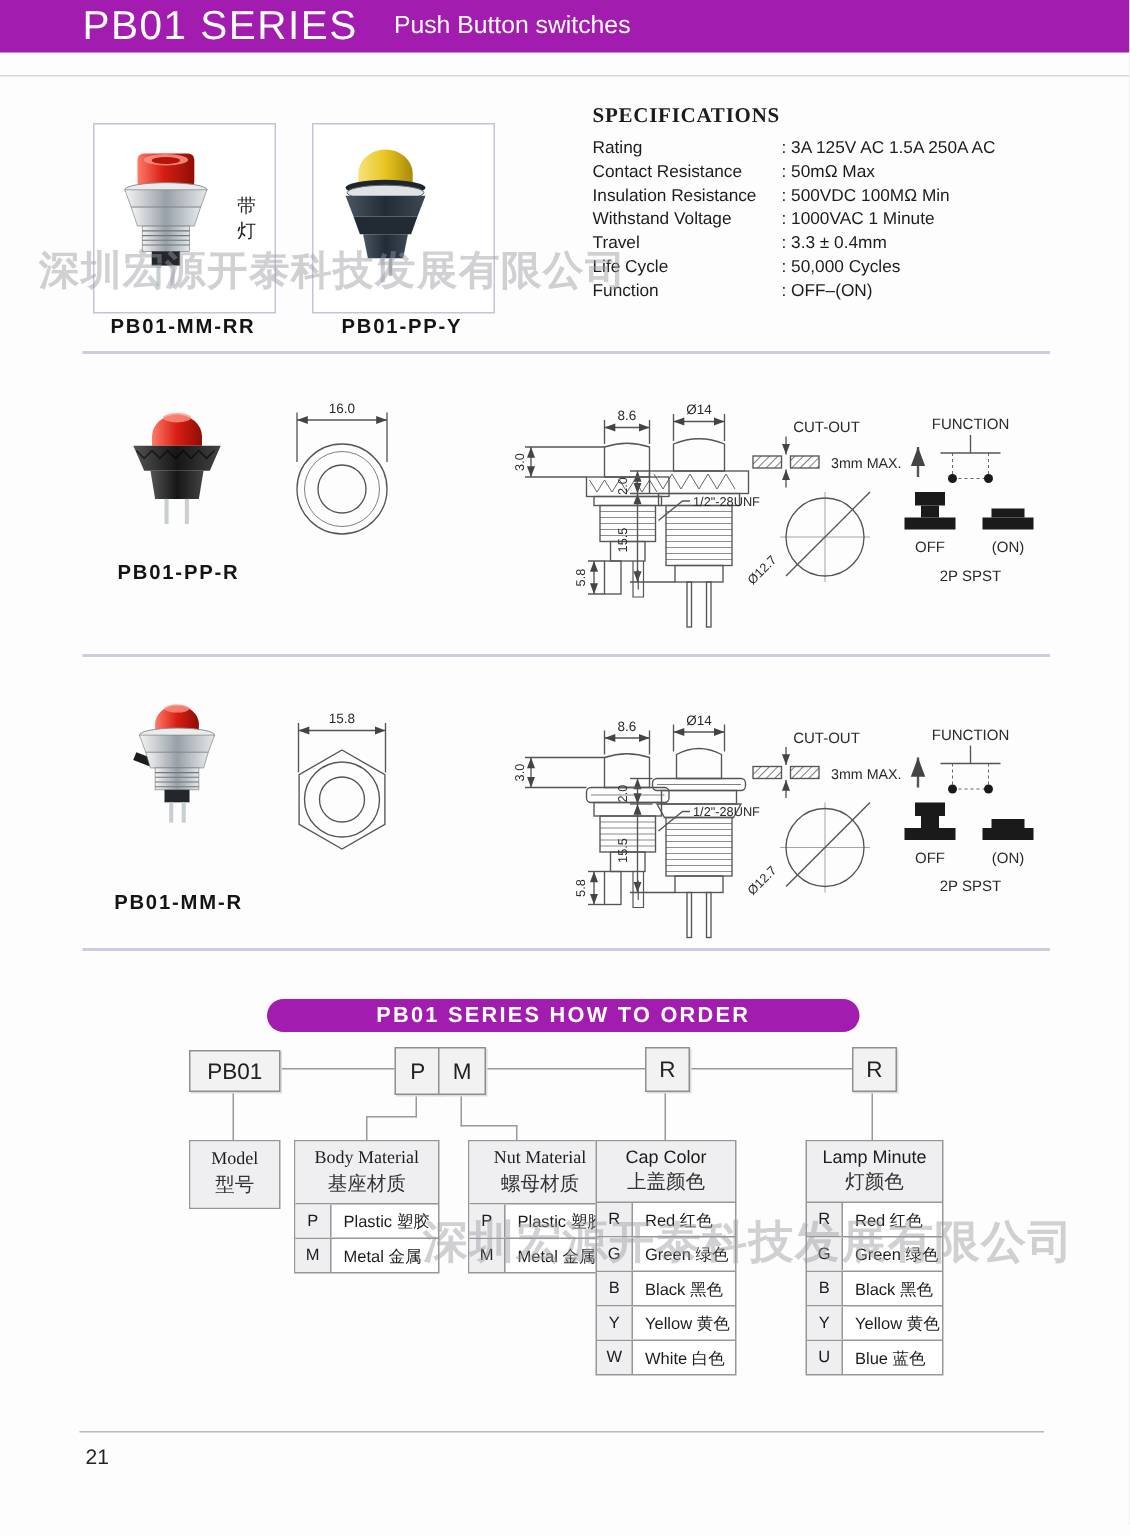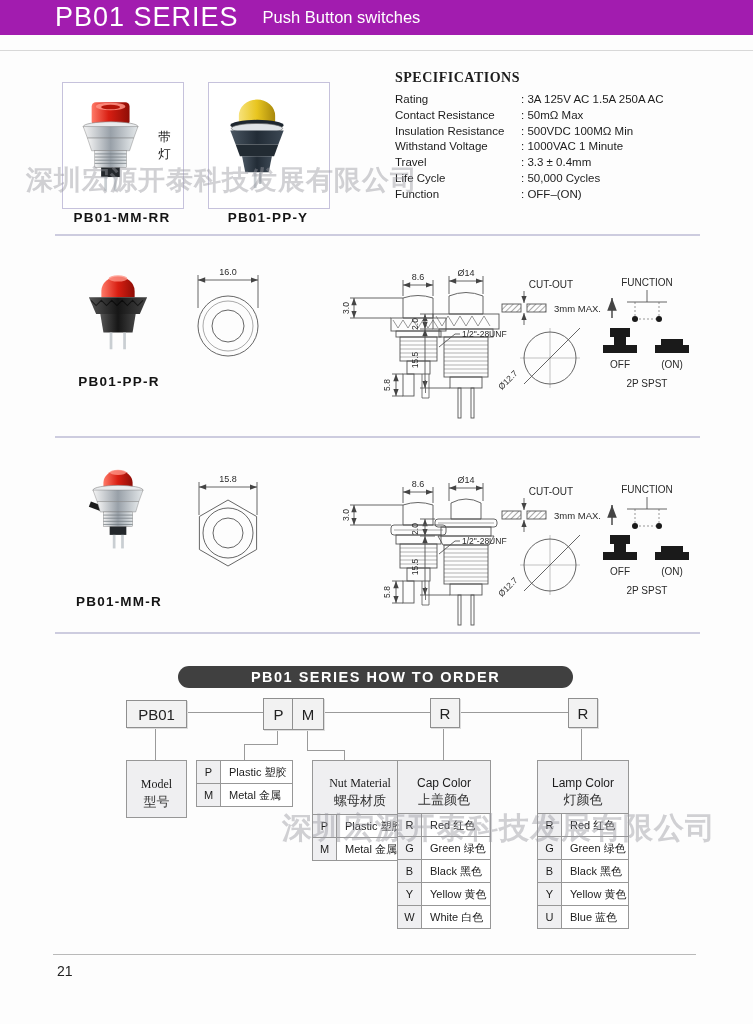--- a/index.html
+++ b/index.html
@@ -45,36 +45,36 @@
 
   .section-photo{position:absolute;}
   .sp1{left:76px;top:266px;}
   .sp2{left:76px;top:464px;}
   .drawing{position:absolute;left:150px;}
   .dr1{top:248px;}
   .dr2{top:455px;}
   .drawing text{font-family:"Liberation Sans",sans-serif;fill:#2a2a2a;}
 
   
-  .banner{position:absolute;left:178px;top:666px;width:395px;height:22px;background:#404040;
+  .banner{position:absolute;left:178px;top:666px;width:395px;height:22px;background:#a21caf;
           border-radius:11px;color:#fff;font-size:14.5px;font-weight:bold;letter-spacing:1.5px;
           display:flex;align-items:center;justify-content:center;}
   .codebox{position:absolute;border:1px solid #8f8f8f;background:#f2f2f2;box-shadow:1px 1px 0 #ddd;
            display:flex;align-items:center;justify-content:center;font-size:15px;color:#222;z-index:2;}
   .cb-pb01{left:126px;top:700px;width:59px;height:26px;}
   .cb-p{left:263px;top:698px;width:29px;height:30px;}
   .cb-m{left:292px;top:698px;width:30px;height:30px;}
   .cb-r1{left:430px;top:698px;width:28px;height:28px;}
   .cb-r2{left:568px;top:698px;width:28px;height:28px;}
   .tline{position:absolute;background:#9a9a9a;z-index:1;}
 
   .otable{position:absolute;border:1px solid #979797;background:#fff;z-index:2;}
   .othead{background:#efeff1;text-align:center;padding:3px 1px 4px;border-bottom:1px solid #979797;}
   .no-rows .othead{border-bottom:none;}
-  .ot-title{font-size:12px;margin-top:12px;}
+  .ot-title{font-size:12px;}
   .serif-head .ot-title{font-family:"Liberation Serif",serif;}
   .ot-sub{font-size:13px;margin-top:1px;color:#333;text-align:center;}
   .orow{display:flex;border-bottom:1px solid #979797;height:22px;align-items:stretch;}
   .orow:last-child{border-bottom:none;}
   .okey{width:23px;flex:none;background:#efeff1;border-right:1px solid #979797;
         display:flex;align-items:center;justify-content:center;font-size:11px;}
   .oval{display:flex;align-items:center;padding-left:8px;font-size:11px;white-space:nowrap;}
   .t-model{left:126px;top:760px;width:59px;background:#efeff1;}
   .t-model .othead{padding:4px 1px 6px;}
   .t-body{left:196px;top:760px;width:95px;}
@@ -466,20 +466,24 @@
   <div class="codebox cb-r2">R</div>
 
   <div class="otable t-model no-rows serif-head">
     <div class="othead">
       <div class="ot-title">Model</div>
       <div class="ot-sub">型号</div>
     </div>
   </div>
 
   <div class="otable t-body serif-head">
+    <div class="othead">
+      <div class="ot-title">Body  Material</div>
+      <div class="ot-sub">基座材质</div>
+    </div>
     <div class="orow">
         <div class="okey">P</div>
         <div class="oval">Plastic 塑胶</div>
       </div>
     <div class="orow">
         <div class="okey">M</div>
         <div class="oval">Metal 金属</div>
       </div>
   </div>
 
@@ -520,21 +524,21 @@
         <div class="oval">Yellow 黄色</div>
       </div>
     <div class="orow">
         <div class="okey">W</div>
         <div class="oval">White 白色</div>
       </div>
   </div>
 
   <div class="otable t-lamp">
     <div class="othead">
-      <div class="ot-title">Lamp Color</div>
+      <div class="ot-title">Lamp Minute</div>
       <div class="ot-sub">灯颜色</div>
     </div>
     <div class="orow">
         <div class="okey">R</div>
         <div class="oval">Red  红色</div>
       </div>
     <div class="orow">
         <div class="okey">G</div>
         <div class="oval">Green 绿色</div>
       </div>

